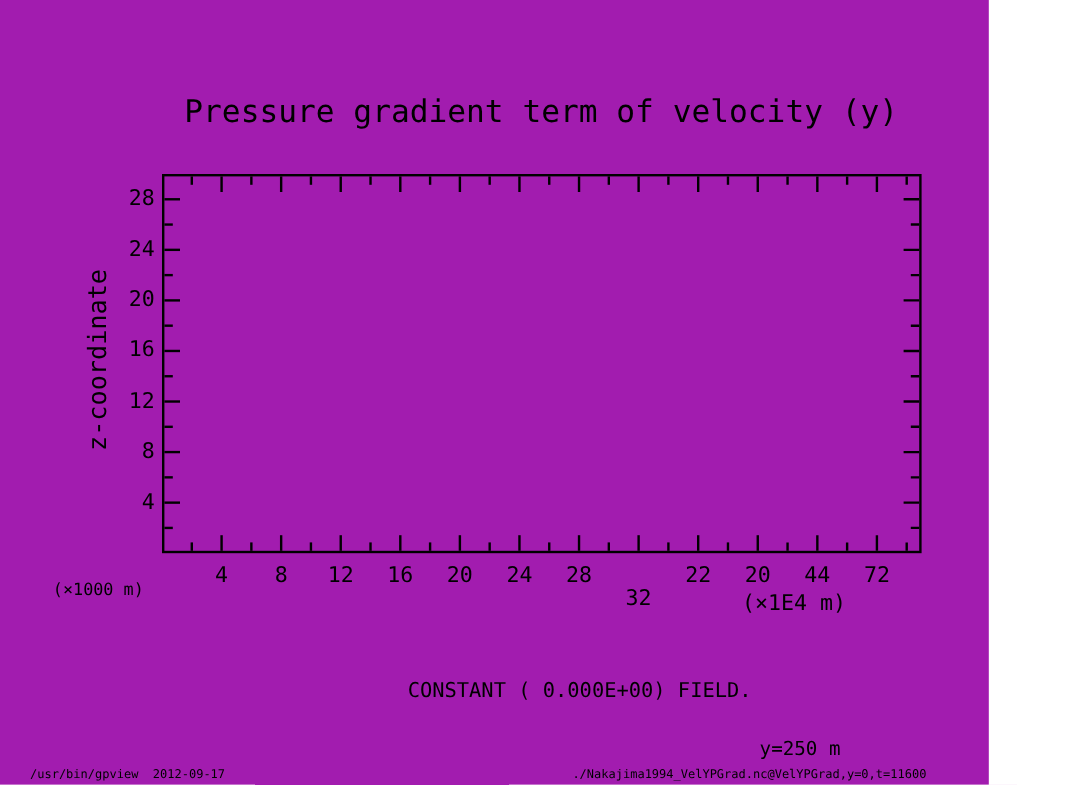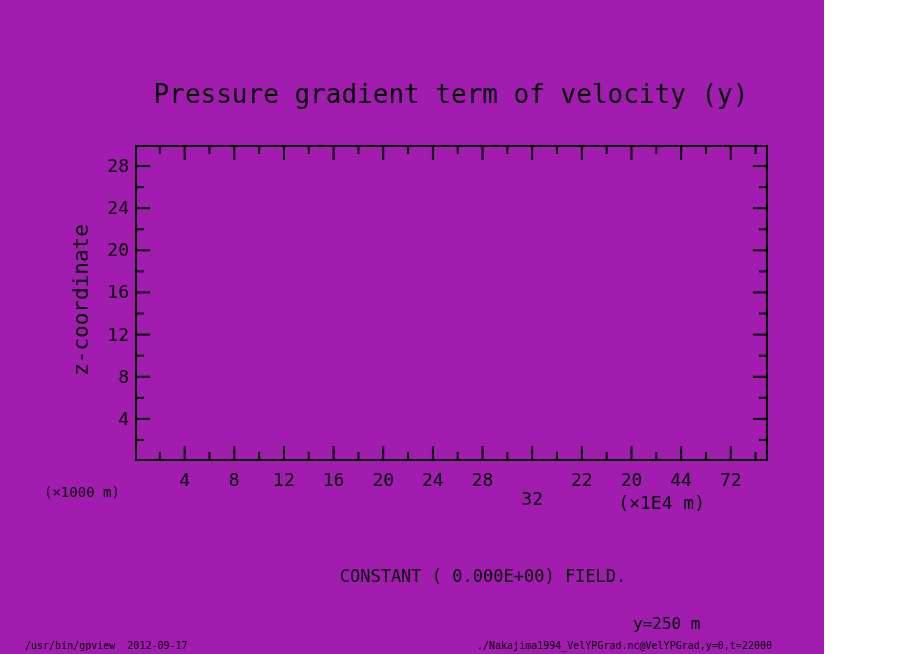--- a/index.html
+++ b/index.html
@@ -202,15 +202,15 @@
 
 
   <div class="abs field-note">CONSTANT ( 0.000E+00) FIELD.</div>
 
   <div class="abs slice-block">
     <div>y=250 m</div>
     
   </div>
 
   <div class="abs footer-left">/usr/bin/gpview  2012-09-17</div>
-  <div class="abs footer-right">./Nakajima1994_VelYPGrad.nc@VelYPGrad,y=0,t=22000</div>
+  <div class="abs footer-right">./Nakajima1994_VelYPGrad.nc@VelYPGrad,y=0,t=11600</div>
 
 </div>
 
 </body></html>

